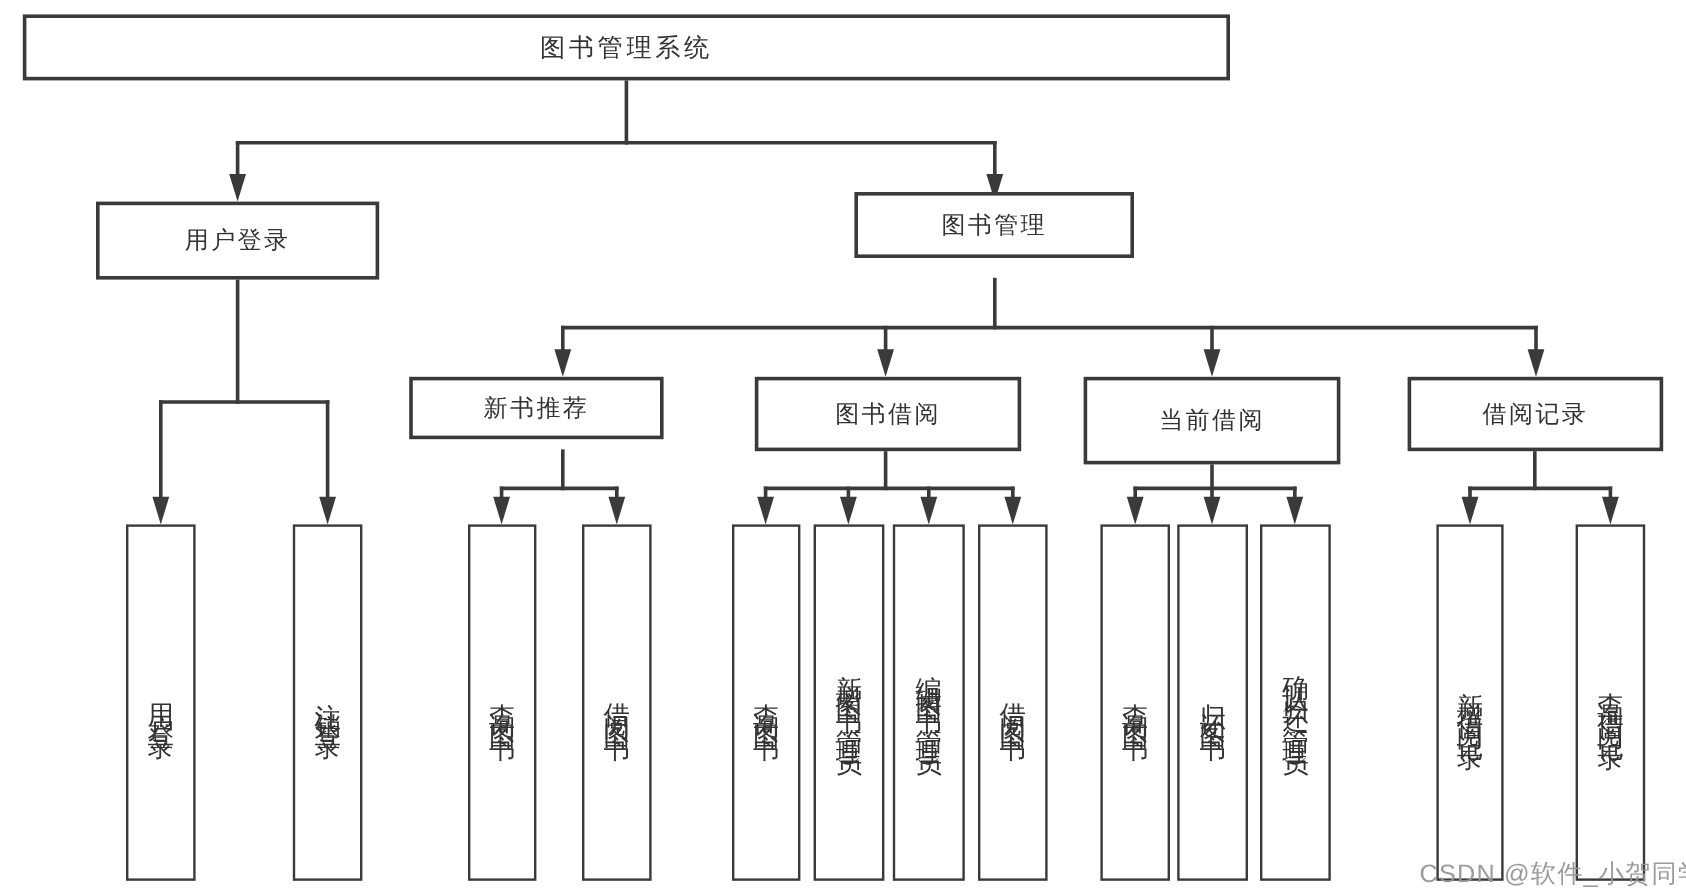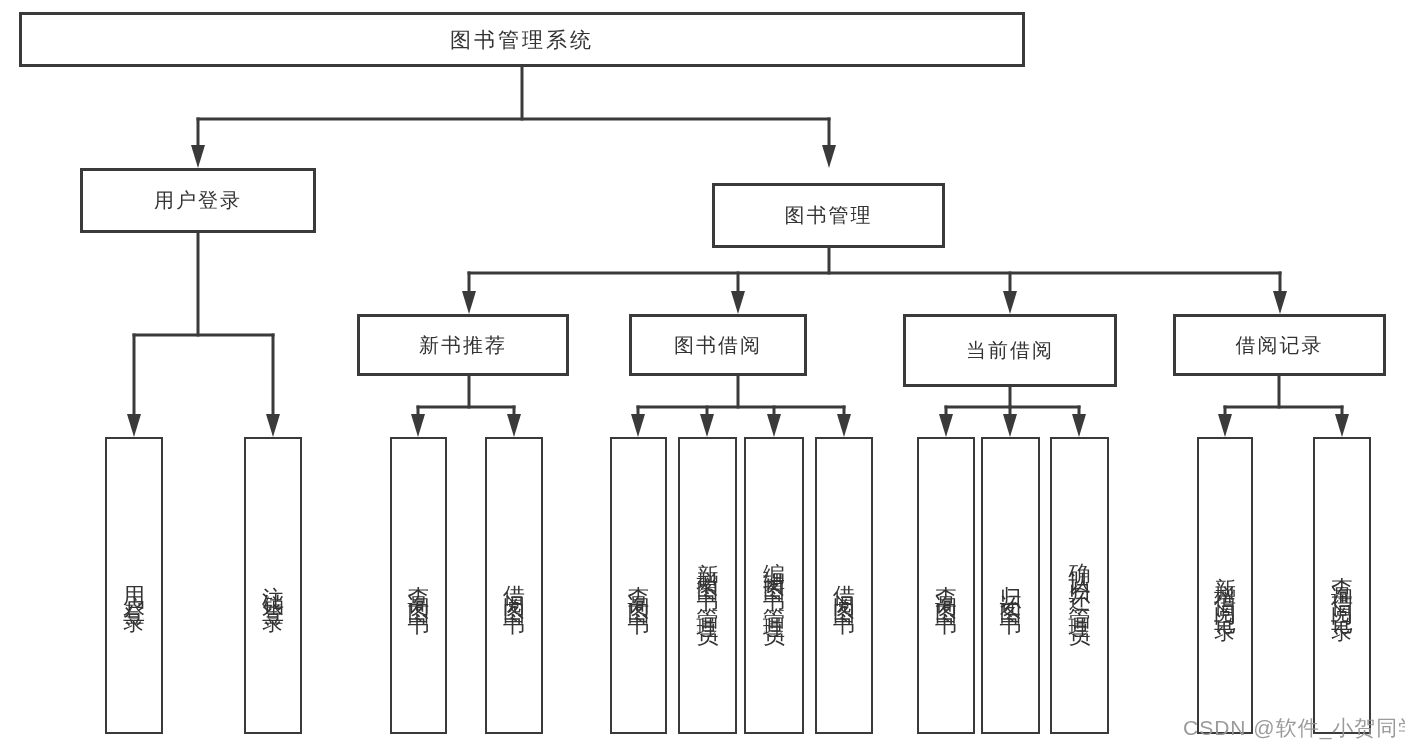--- a/index.html
+++ b/index.html
@@ -139,28 +139,28 @@
     </g>
   </svg>
 
   <div class="node root" style="left:19px;top:12px;width:1006px;height:55px">
     <span>图书管理系统</span>
   </div>
 
   <div class="node hlabel" style="left:80px;top:168px;width:236px;height:65px">
     <span>用户登录</span>
   </div>
-  <div class="node hlabel" style="left:712px;top:183px;width:233px;height:65px">
+  <div class="node hlabel" style="left:712px;top:160px;width:233px;height:55px">
     <span>图书管理</span>
   </div>
 
-  <div class="node hlabel" style="left:357px;top:314px;width:212px;height:62px">
+  <div class="node hlabel" style="left:341px;top:314px;width:212px;height:52px">
     <span>新书推荐</span>
   </div>
-  <div class="node hlabel" style="left:629px;top:314px;width:178px;height:62px">
+  <div class="node hlabel" style="left:629px;top:314px;width:222px;height:62px">
     <span>图书借阅</span>
   </div>
   <div class="node hlabel" style="left:903px;top:314px;width:214px;height:73px">
     <span>当前借阅</span>
   </div>
   <div class="node hlabel" style="left:1173px;top:314px;width:213px;height:62px">
     <span>借阅记录</span>
   </div>
 
   <div class="node leaf" style="left:105px;top:437px;width:58px;height:297px">

